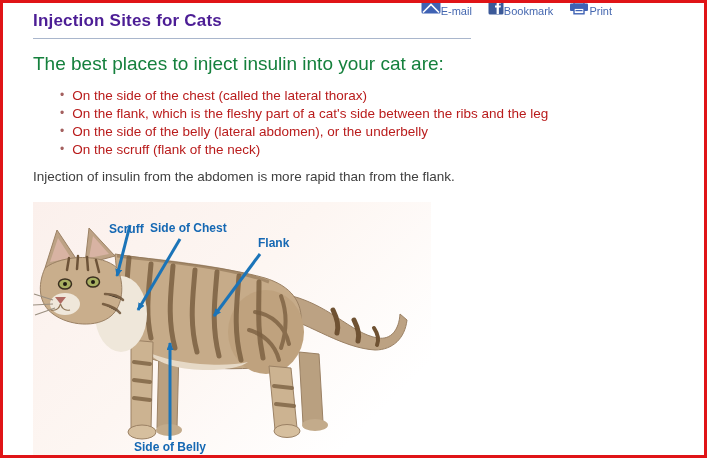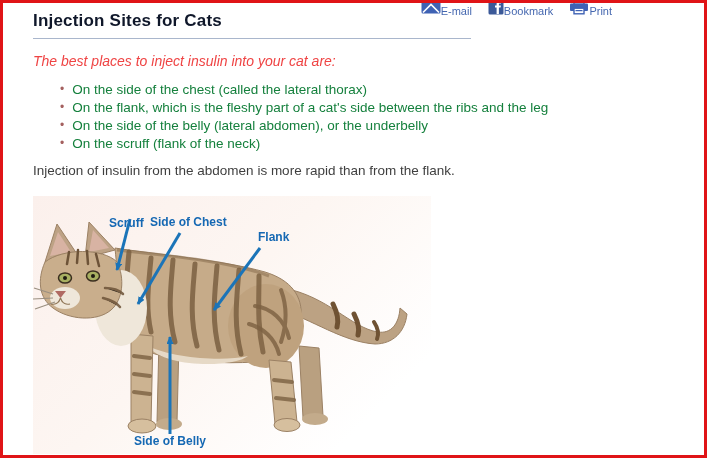--- a/index.html
+++ b/index.html
@@ -7,34 +7,34 @@
   body { font-family:"Liberation Sans", sans-serif; }
 
   .page {
     position:relative; width:707px; height:458px;
     border:3px solid #e01417; background:#ffffff; overflow:hidden;
   }
 
   
   .header-row { position:relative; margin:8px 30px 0 30px; }
   .title-wrap { width:438px; border-bottom:1px solid #a9b6cc; padding-bottom:7px; }
-  .page-title { font-size:17px; font-weight:bold; color:#0f172a; letter-spacing:.2px; }
+  .page-title { font-size:17px; font-weight:bold; color:#4c1d95; letter-spacing:.2px; }
 
   .actions {
     position:absolute; top:-8px; right:62px;
     display:flex; gap:16px; align-items:flex-start;
   }
   .action { display:flex; flex-direction:row; align-items:center; cursor:pointer; }
   .action .icon { height:16px; display:flex; align-items:flex-end; margin-top:-7px; }
   .action .lbl { font-size:11px; color:#4668b0; margin-top:2px; white-space:nowrap; }
 
   
-  .intro { margin:14px 30px 0 30px; font-size:14px; color:#ef4444;font-style:italic; }
+  .intro { margin:14px 30px 0 30px; font-size:19px; color:#15803d; }
   ul.sites { list-style:none; margin:12px 0 0 57px; }
-  ul.sites li { font-size:13.5px; color:#15803d; line-height:18px; }
+  ul.sites li { font-size:13.5px; color:#b91c1c; line-height:18px; }
   ul.sites li::before { content:"•"; color:#a4605f; font-size:12px; margin-right:8px; position:relative; top:-1px; }
   .note { margin:10px 30px 0 30px; font-size:13.5px; color:#3f3f3f; }
 
   
   .figure {
     position:relative; margin:18px 0 0 30px; width:398px; height:258px;
     background:linear-gradient(135deg, #fbf0ec 0%, #fdf6f2 45%, #ffffff 85%);
   }
   .figure svg { position:absolute; left:0; top:0; }
   .fig-label { position:absolute; font-size:12px; font-weight:bold; color:#1568b3; white-space:nowrap; }

